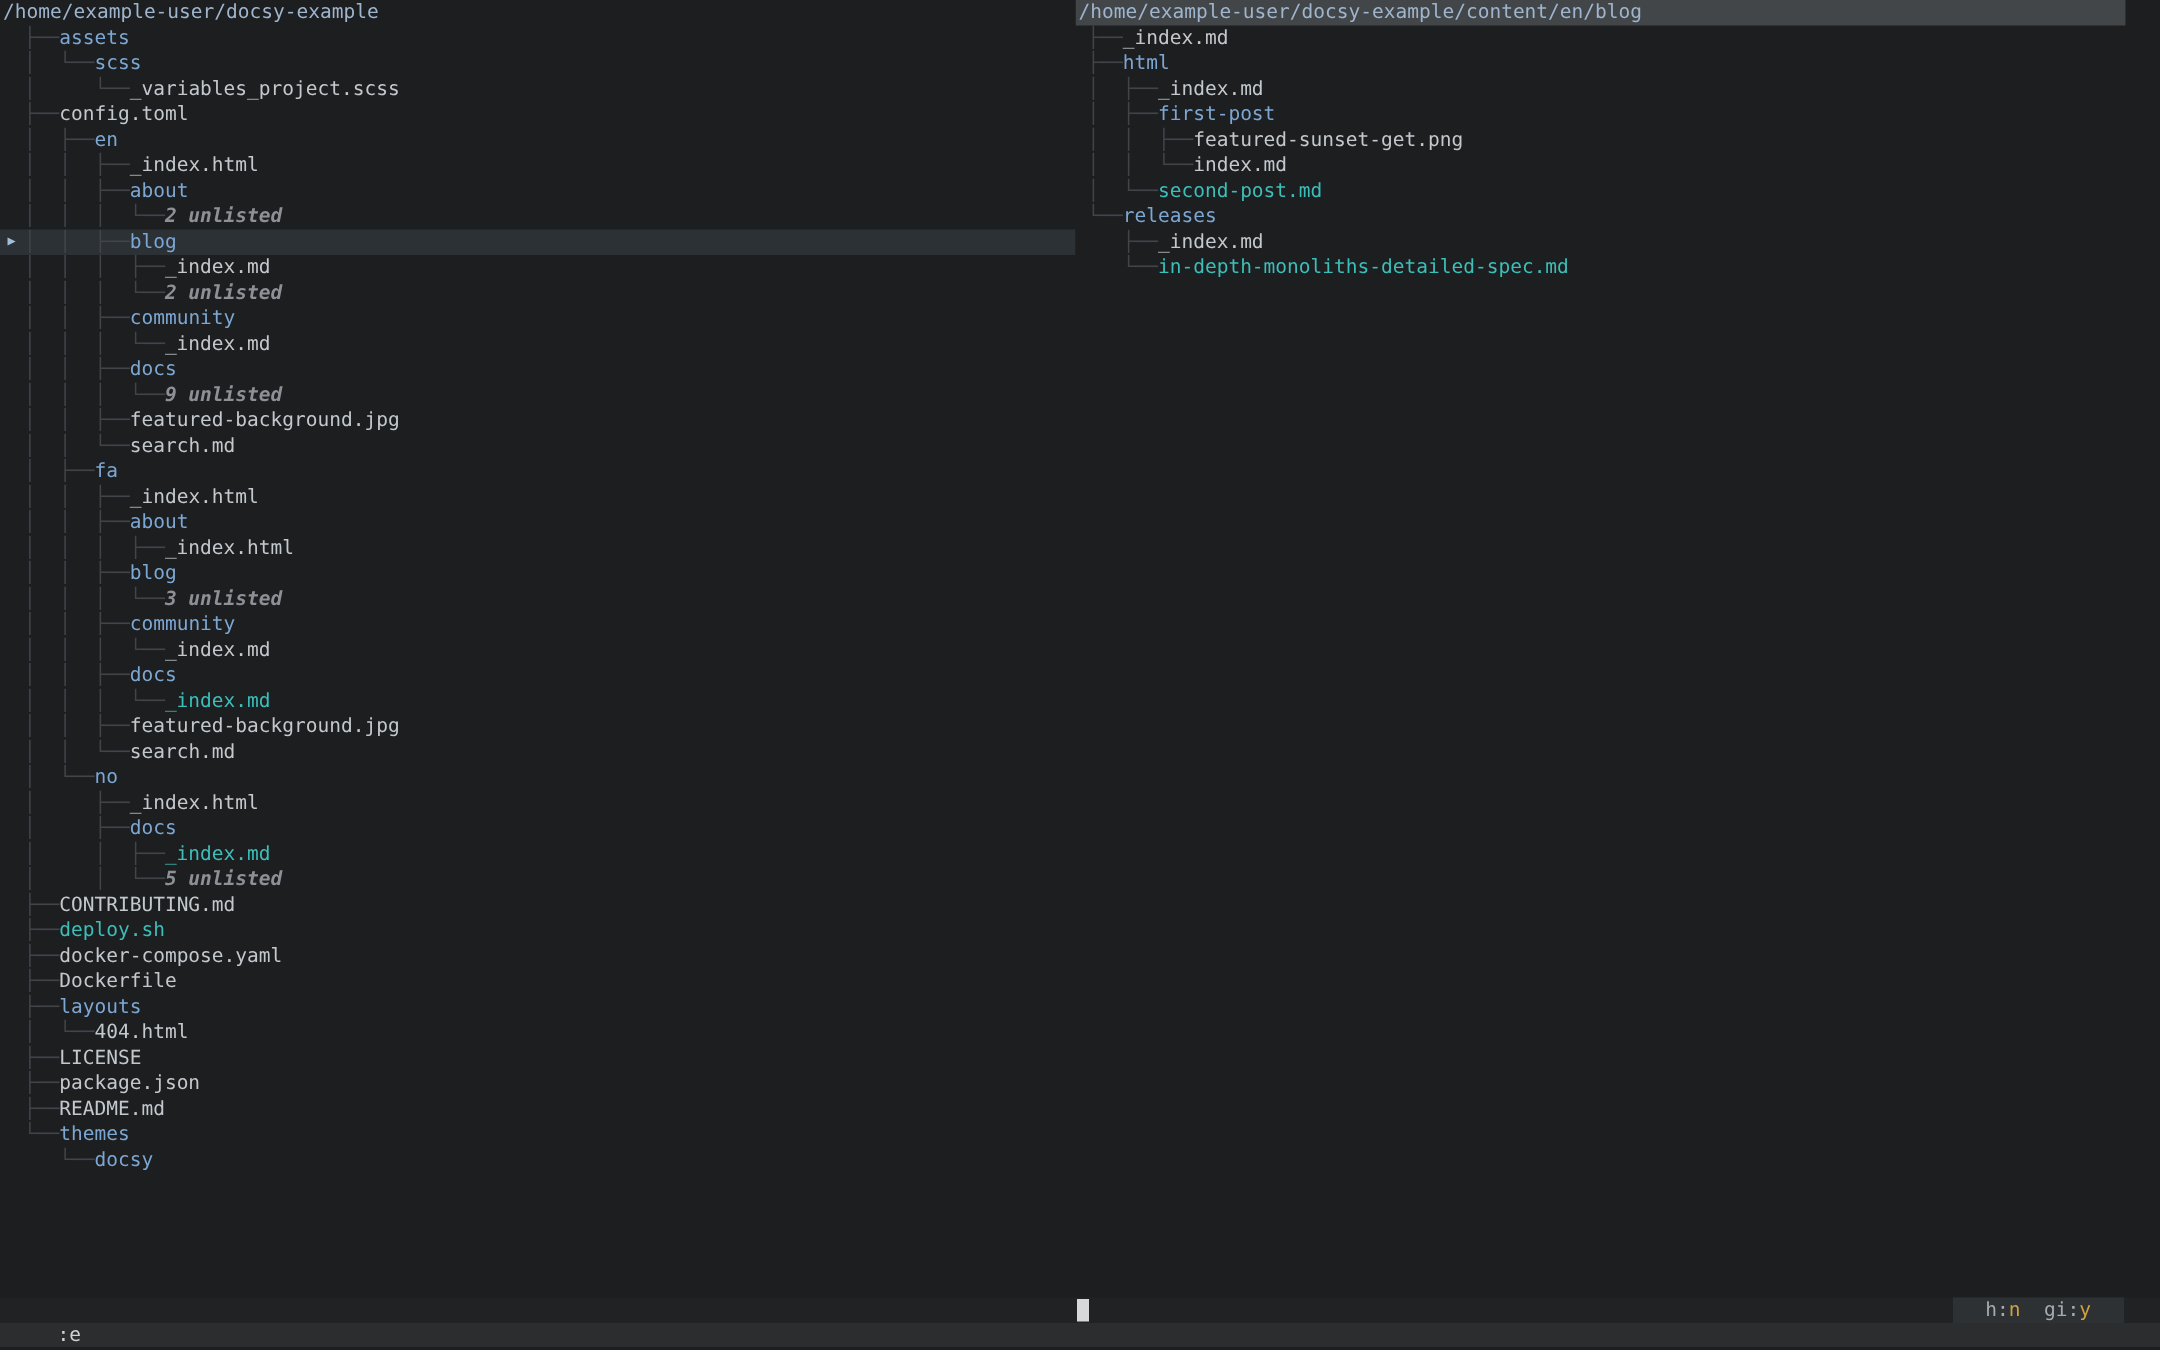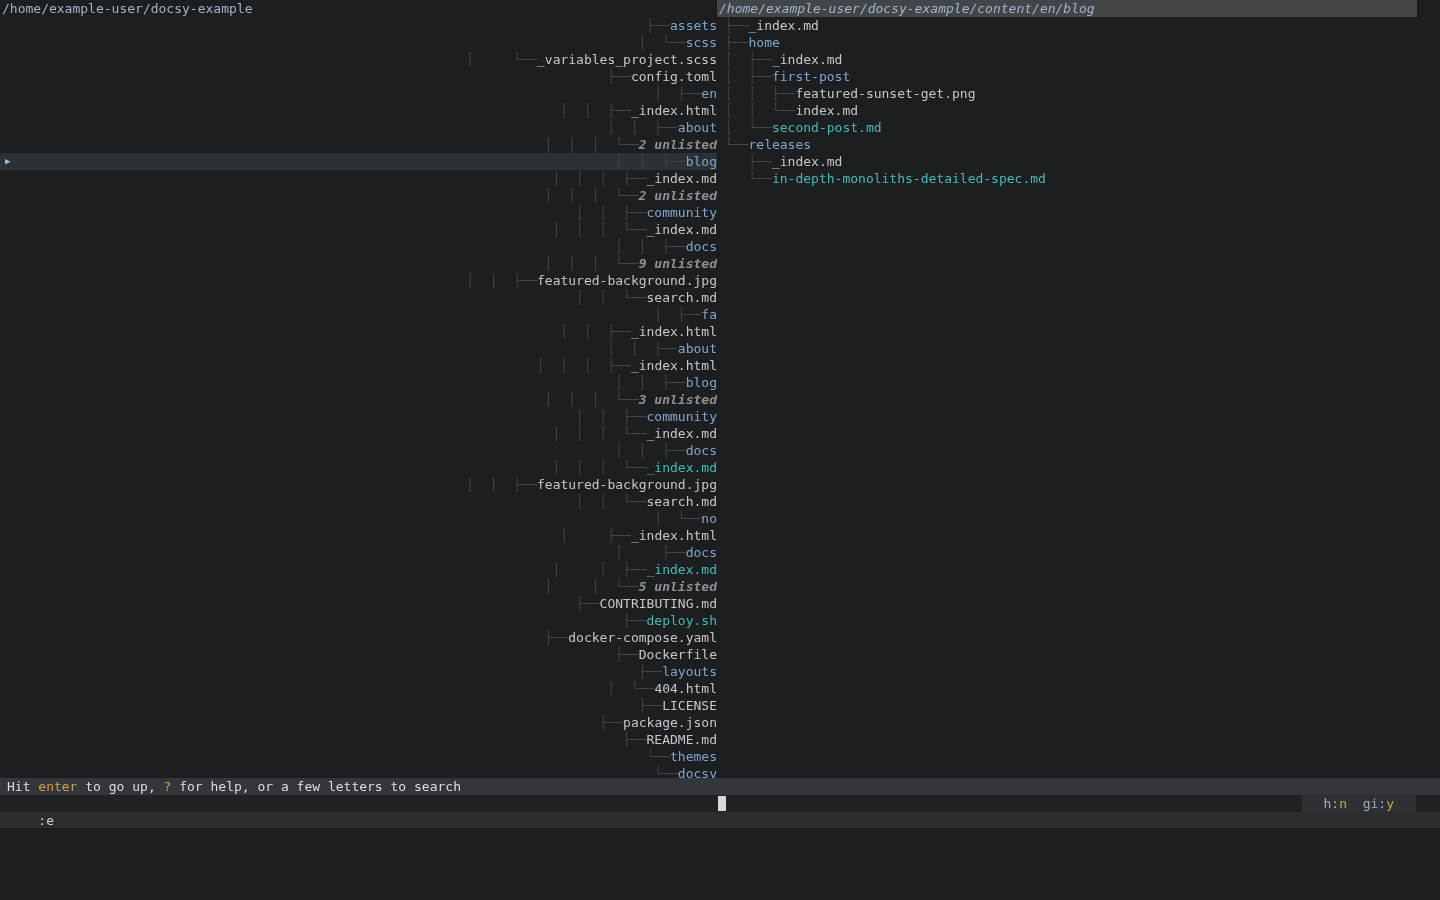--- a/index.html
+++ b/index.html
@@ -5,42 +5,41 @@
   html,body{margin:0;padding:0;background:#141516;}
   .app{
     position:relative;
     width:1440px;height:900px;
     background:var(--bg,#1c1e20);
     font-family:"DejaVu Sans Mono","Liberation Mono",monospace;
     font-size:13px;
     overflow:hidden;
     color:var(--file,#c3c8cd);
   }
-  .panels{display:flex;height:778px;}
+  .panels{display:flex;height:865px;}
   .panel{overflow:hidden;}
   .panel.left{width:717px;flex:none;}
   .panel.right{flex:1;}
   .hdr{
     height:17px;line-height:17px;
     padding-left:2px;
     color:var(--header-text,#9eb5cd);
     white-space:pre;
   }
   .hdr.focused{
     background:var(--header-focused-bg,#434649);
     margin-right:23px;
-    font-style:italic;
   }
   .tree{position:relative;}
   .row{
     position:relative;
     height:17px;line-height:17px;
     white-space:pre;
   }
-  .panel.left .row{padding-left:16px;text-align:right;}
+  .panel.left .row{padding-left:16px;}
   .panel.right .row{padding-left:8px;}
   .row.sel{background:var(--row-selected-bg,#2c3136);}
   .arrow{
     position:absolute;left:5px;top:0;
     font-size:9px;line-height:17px;
     color:var(--arrow,#9fc0d8);
   }
   .prefix{color:var(--branch,#41454a);}
   .name.dir{color:var(--dir,#7da7d3);}
   .name.file{color:var(--file,#c3c8cd);}
@@ -131,32 +130,31 @@
           <div class="row"><span class="prefix">├──</span><span class="name file">package.json</span></div>
           <div class="row"><span class="prefix">├──</span><span class="name file">README.md</span></div>
           <div class="row"><span class="prefix">└──</span><span class="name dir">themes</span></div>
           <div class="row"><span class="prefix">   └──</span><span class="name dir">docsy</span></div>
         </div>
     </div>
     <div class="panel right">
       <div class="hdr focused">/home/example-user/docsy-example/content/en/blog</div>
       <div class="tree" id="right-tree">
           <div class="row"><span class="prefix">├──</span><span class="name file">_index.md</span></div>
-          <div class="row"><span class="prefix">├──</span><span class="name dir">home</span></div>
+          <div class="row"><span class="prefix">├──</span><span class="name dir">html</span></div>
           <div class="row"><span class="prefix">│  ├──</span><span class="name file">_index.md</span></div>
           <div class="row"><span class="prefix">│  ├──</span><span class="name dir">first-post</span></div>
           <div class="row"><span class="prefix">│  │  ├──</span><span class="name file">featured-sunset-get.png</span></div>
           <div class="row"><span class="prefix">│  │  └──</span><span class="name file">index.md</span></div>
           <div class="row"><span class="prefix">│  └──</span><span class="name exec">second-post.md</span></div>
           <div class="row"><span class="prefix">└──</span><span class="name dir">releases</span></div>
           <div class="row"><span class="prefix">   ├──</span><span class="name file">_index.md</span></div>
           <div class="row"><span class="prefix">   └──</span><span class="name exec">in-depth-monoliths-detailed-spec.md</span></div>
         </div>
     </div>
   </div>
-  <div class="statusbar" id="statusbar"><span class="seg-text">Hit </span><span class="seg-key">enter</span><span class="seg-text"> to go up, </span><span class="seg-key">?</span><span class="seg-text"> for help, or a few letters to search</span></div>
   <div class="inputrow">
     <span class="inputval">:e</span>
     <div class="cursor" id="input-cursor" style="display: block;"></div>
     <div class="flags" id="flags"><span class="flag-label">h:</span><span class="flag-value">n</span>  <span class="flag-label">gi:</span><span class="flag-value">y</span></div>
   </div>
   <div class="bottomstrip"></div>
 </div>
 
 </body></html>

